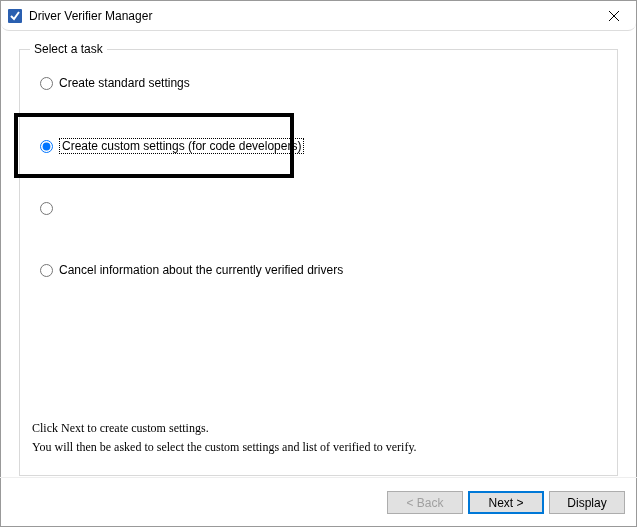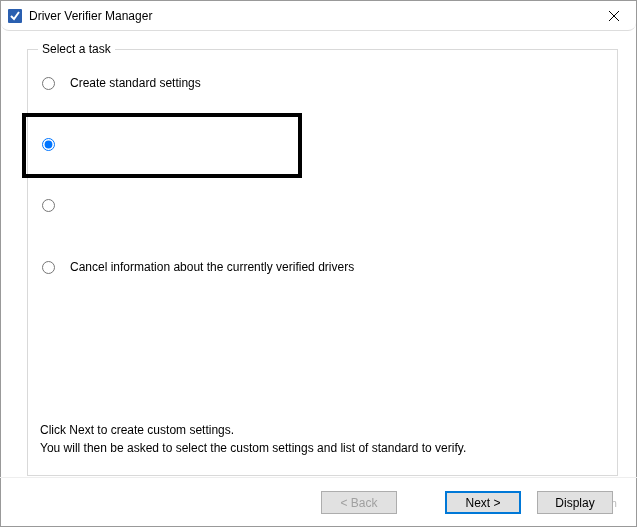--- a/index.html
+++ b/index.html
@@ -43,44 +43,43 @@
       cursor: pointer;
     }
     .content {
       padding: 18px 18px 0 18px;
       position: relative;
       height: calc(100% - 30px - 50px);
     }
     .groupbox {
       border: 1px solid #d9d9d9;
       position: relative;
-      padding: 20px 12px 12px 12px;
+      padding: 20px 12px 12px 18px;
       height: 100%;
-      margin-left: 8px;
     }
     .groupbox-label {
       position: absolute;
       top: -8px;
       left: 10px;
       background: #fff;
       padding: 0 4px;
       font-size: 12px;
       color: #000;
     }
     .options {
       display: flex;
       flex-direction: column;
       gap: 48px;
       padding-top: 6px;
       padding-left: 2px;
     }
     .option {
       display: flex;
       align-items: center;
-      gap: 15px;
+      gap: 6px;
       cursor: pointer;
     }
     .option input[type="radio"] {
       margin: 0;
       width: 13px;
       height: 13px;
     }
     .option label {
       cursor: pointer;
     }
@@ -95,32 +94,33 @@
     }
     .instructions {
       position: absolute;
       bottom: 16px;
       left: 12px;
       right: 12px;
     }
     .instructions p {
       margin: 4px 0;
       font-size: 12px;
+      font-family: Liberation Serif, serif;
     }
     .button-bar {
       position: absolute;
       bottom: 0;
       right: 0;
       left: 0;
       height: 50px;
       display: flex;
       align-items: center;
       justify-content: flex-end;
-      gap: 16px;
-      padding: 0 24px;
+      gap: 5px;
+      padding: 0 12px;
       border-top: 1px solid #eee;
     }
     .watermark {
       position: absolute;
       bottom: 18px;
       right: 20px;
       font-size: 11px;
       color: #bbb;
       pointer-events: none;
     }
@@ -134,21 +134,20 @@
       padding: 0 10px;
       cursor: pointer;
     }
     button.wiz-btn:disabled {
       color: #a0a0a0;
       cursor: default;
     }
     button.wiz-btn.default {
       border: 1px solid #0078d7;
       box-shadow: inset 0 0 0 1px #0078d7;
-      margin-left: 32px;
     }
   </style>
 </head>
 <body>
 
 <div class="titlebar">
   <span class="app-icon">
     <svg viewBox="0 0 16 16" width="16" height="16">
       <rect x="1" y="1" width="14" height="14" fill="#2a5fb0" rx="1"></rect>
       <path d="M4 8 L7 11 L12 4" stroke="#fff" stroke-width="2" fill="none"></path>
@@ -169,39 +168,40 @@
 
     <div class="options">
 
       <div class="option">
         <input type="radio" name="task" style="">
         <label>Create standard settings</label>
       </div>
 
       <div class="option selected" id="custom-option">
         <input type="radio" name="task" checked="" style="">
+        <label>Create custom settings (for code developers)</label>
       </div>
 
       <div class="option">
         <input type="radio" name="task" style="">
       </div>
 
 
       <div class="option">
         <input type="radio" name="task" style="">
         <label>Cancel information about the currently verified drivers</label>
       </div>
 
     </div>
 
     <div class="highlight-box" style="top:63px; left:-6px; width:280px; height:65px;"></div>
 
     <div class="instructions">
       <p>Click Next to create custom settings.</p>
-      <p>You will then be asked to select the custom settings and list of standard to verify.</p>
+      <p>You will then be asked to select the custom settings and list of verified to verify.</p>
     </div>
   </div>
 </div>
 
 <div class="watermark">wsxdn.com</div>
 
 <div class="button-bar">
   <button class="wiz-btn" disabled="">&lt; Back</button>
   <button class="wiz-btn default">Next &gt;</button>
   <button class="wiz-btn">Display</button>

